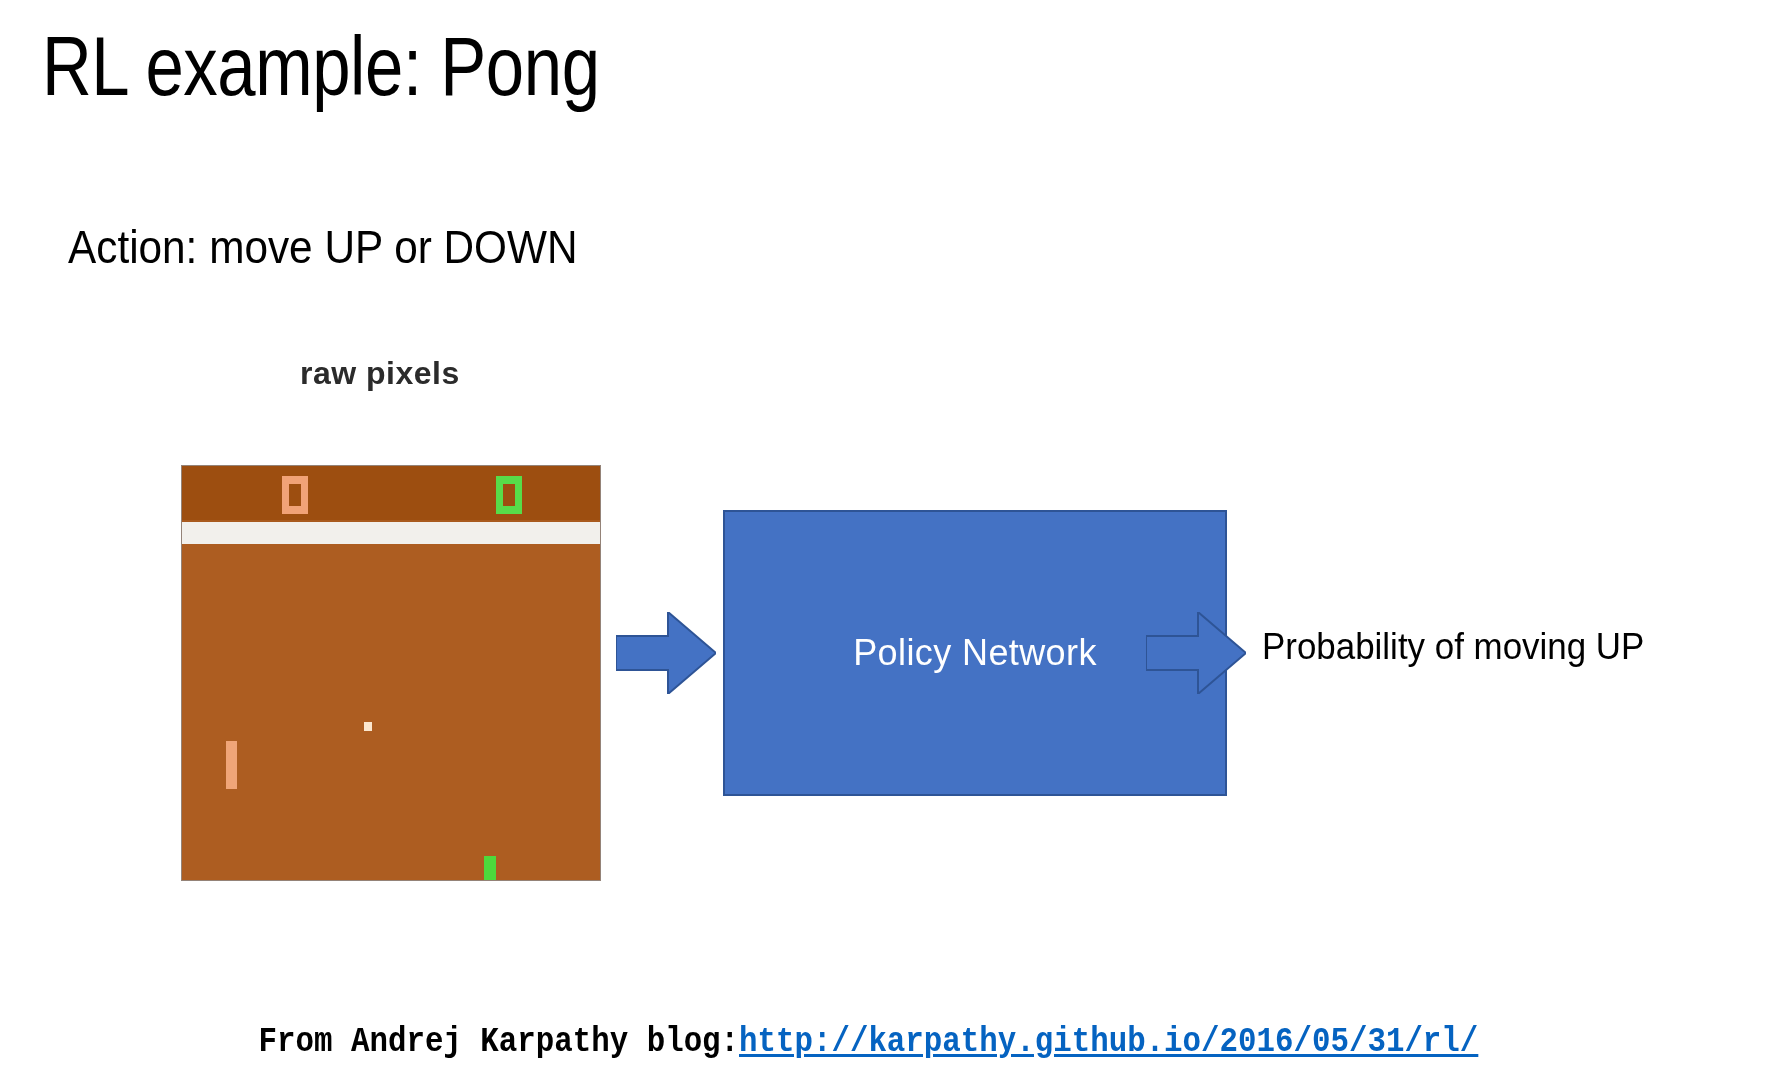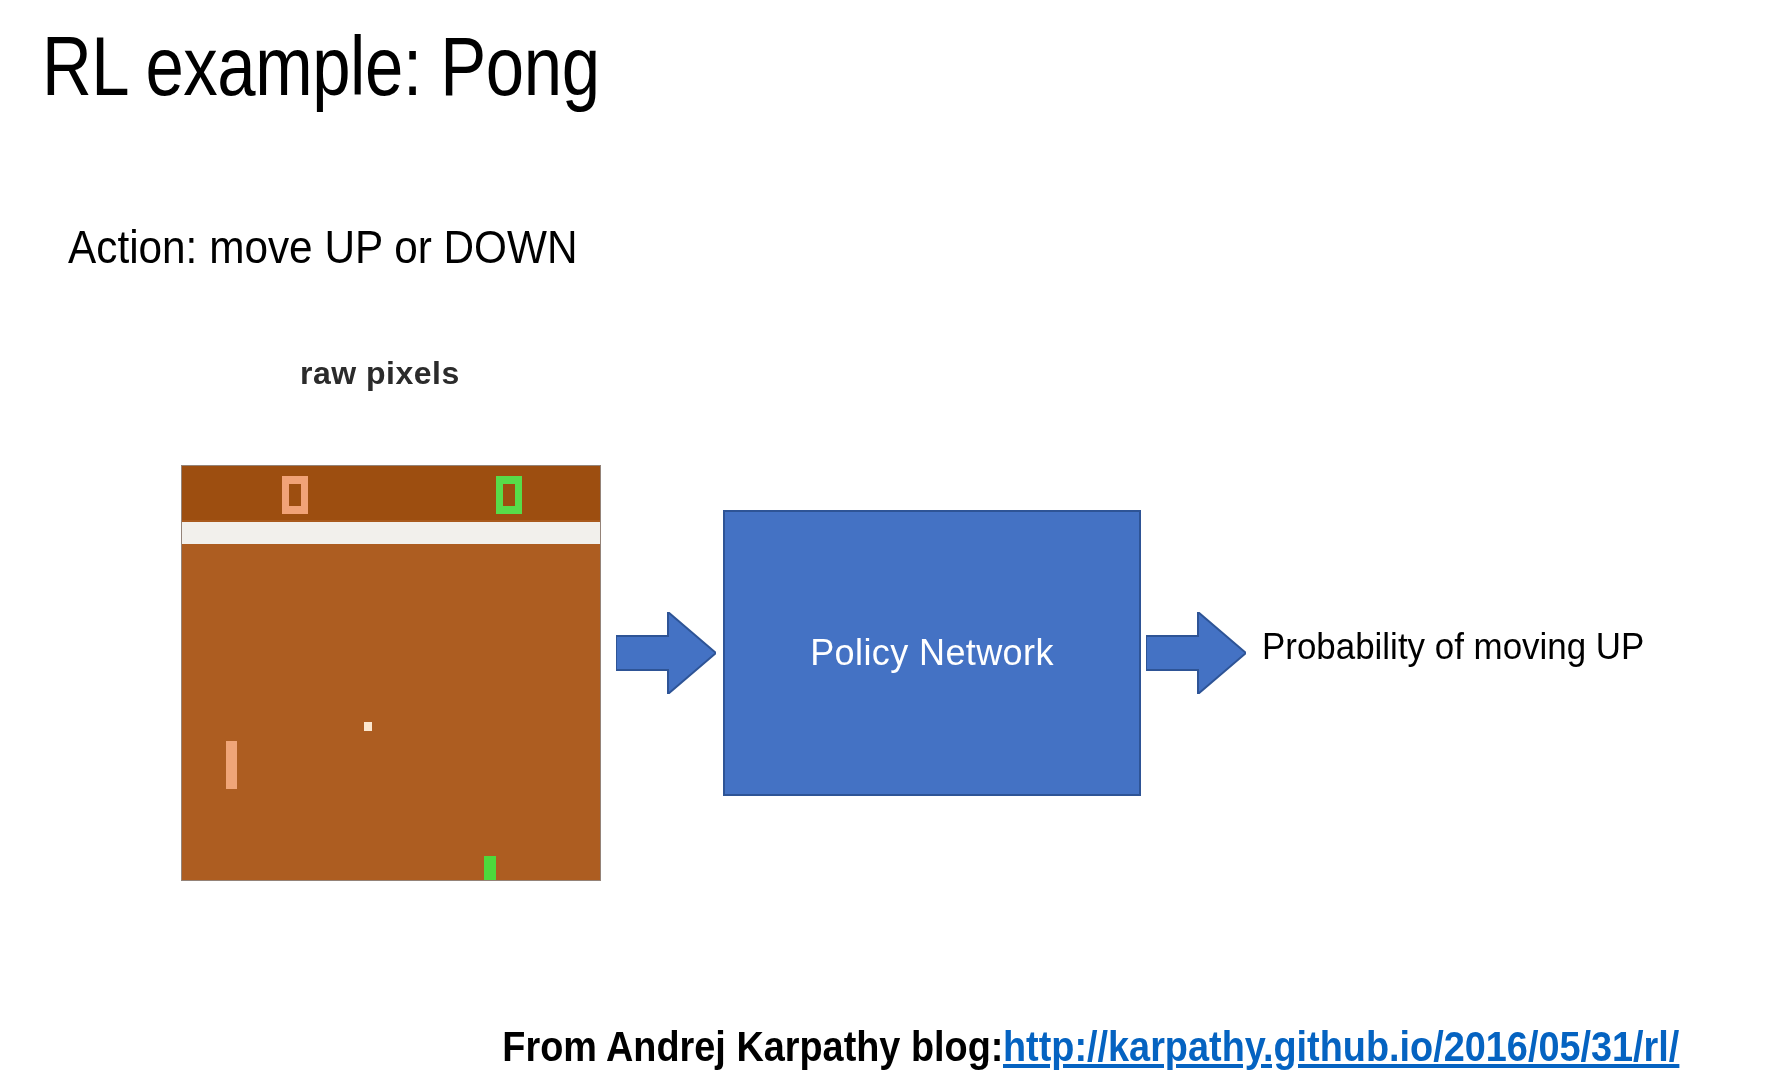--- a/index.html
+++ b/index.html
@@ -145,21 +145,21 @@
     position: absolute;
   }
   #arrow-input  { left: 616px; top: 612px; width: 100px; height: 82px; }
   #arrow-output { left: 1146px; top: 612px; width: 100px; height: 82px; }
 
   
   #policy-network-box {
     position: absolute;
     left: 723px;
     top: 510px;
-    width: 418px;
+    width: 504px;
     height: 286px;
     background: #4472C4;
     border: 2px solid #2E5496;
     box-sizing: border-box;
     display: flex;
     align-items: center;
     justify-content: center;
   }
   #policy-network-label {
     color: #ffffff;
@@ -181,24 +181,25 @@
     transform: scaleX(0.97);
     transform-origin: left top;
   }
 
   
   #footer-credit {
     position: absolute;
     left: 0;
     top: 1022px;
     width: 100%;
-    text-align: right;
-    font-size: 43px;
+    text-align: center;
+    font-size: 35px;
     font-weight: 700;
     white-space: nowrap;
+    font-family: Liberation Mono, monospace;
   }
   #footer-credit-text {
     color: #000000;
     transform: scaleX(0.88);
     display: inline-block;
     transform-origin: right center;
   }
   #footer-credit-link {
     color: #0563C1;
     text-decoration: underline;

